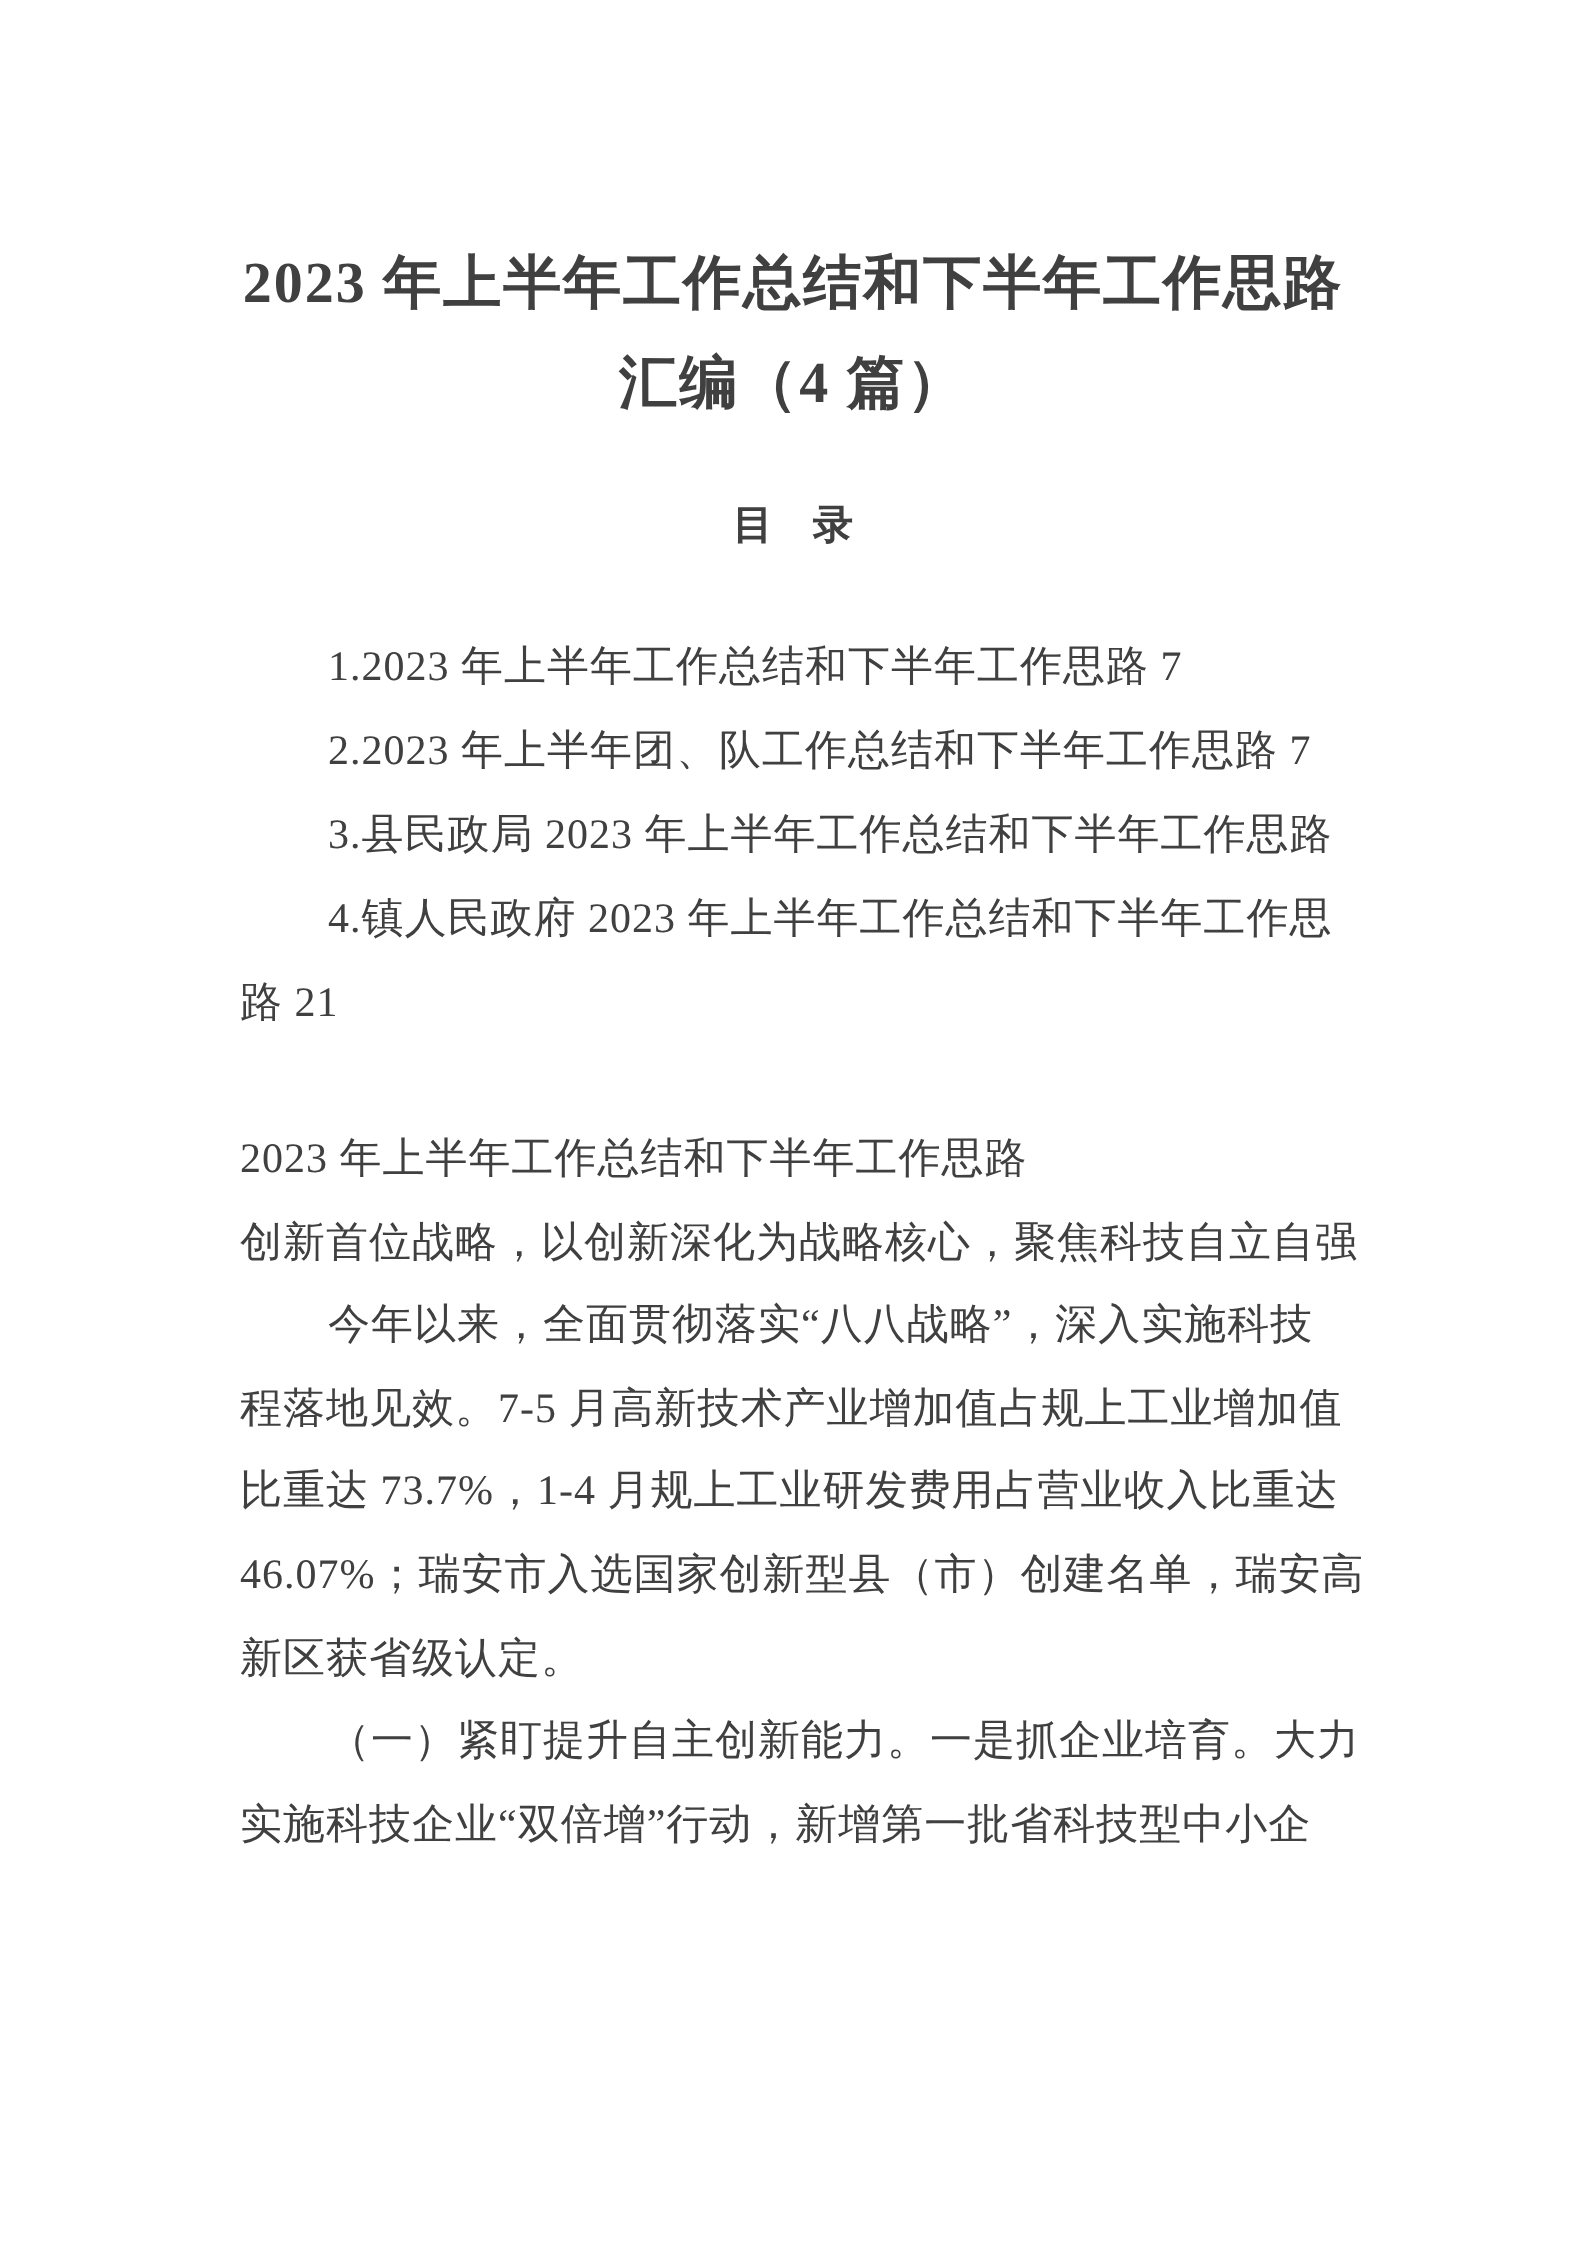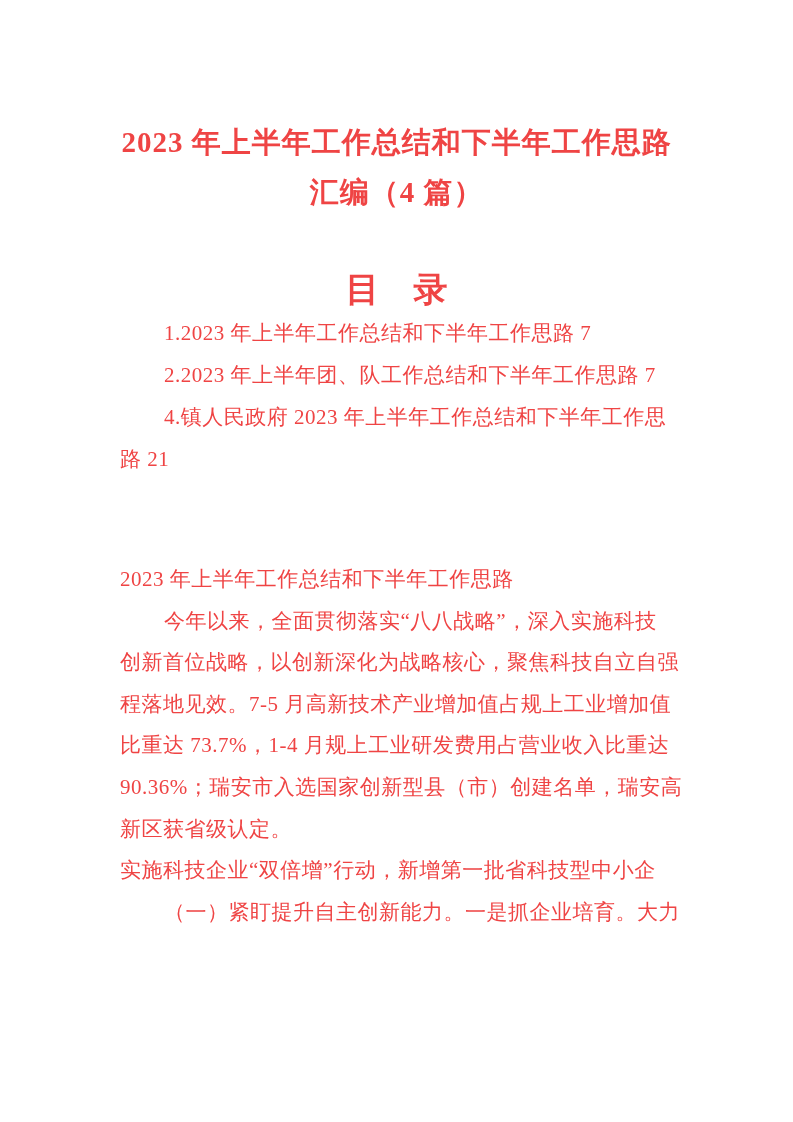--- a/index.html
+++ b/index.html
@@ -7,43 +7,42 @@
     padding: 0;
     background: #ffffff;
   }
   .page {
     position: relative;
     width: 793px;
     height: 1122px;
     background: #ffffff;
     overflow: hidden;
     font-family: "Liberation Serif", "DejaVu Serif", serif;
-    color: #ef4444;
+    color: #404040;
   }
   .doc-title {
     position: absolute;
     top: 117px;
     left: 0;
     right: 0;
     text-align: center;
     font-size: 29px;
     font-weight: bold;
     line-height: 50px;
     letter-spacing: 1px;
   }
   .toc-heading {
     position: absolute;
     top: 242px;
     left: 0;
     right: 0;
     text-align: center;
-    font-size: 34px;
+    font-size: 20px;
     font-weight: bold;
     line-height: 42px;
-    margin-top: 27px;
   }
   .toc {
     position: absolute;
     top: 312px;
     left: 120px;
     width: 556px;
     font-size: 21px;
     line-height: 42px;
     letter-spacing: 0.5px;
     white-space: nowrap;
@@ -73,29 +72,30 @@
   <div class="doc-title">
     <div class="line">2023 年上半年工作总结和下半年工作思路</div>
     <div class="line">汇编（4 篇）</div>
   </div>
 
   <div class="toc-heading">目　录</div>
 
   <div class="toc">
     <div class="line indent">1.2023 年上半年工作总结和下半年工作思路 7</div>
     <div class="line indent">2.2023 年上半年团、队工作总结和下半年工作思路 7</div>
+    <div class="line indent">3.县民政局 2023 年上半年工作总结和下半年工作思路</div>
     <div class="line indent">4.镇人民政府 2023 年上半年工作总结和下半年工作思</div>
     <div class="line">路 21</div>
   </div>
 
   <div class="content">
     <div class="line">2023 年上半年工作总结和下半年工作思路</div>
+    <div class="line">创新首位战略，以创新深化为战略核心，聚焦科技自立自强</div>
     <div class="line indent">今年以来，全面贯彻落实“八八战略”，深入实施科技</div>
-    <div class="line">创新首位战略，以创新深化为战略核心，聚焦科技自立自强</div>
     <div class="line">程落地见效。7-5 月高新技术产业增加值占规上工业增加值</div>
     <div class="line">比重达 73.7%，1-4 月规上工业研发费用占营业收入比重达</div>
-    <div class="line">90.36%；瑞安市入选国家创新型县（市）创建名单，瑞安高</div>
+    <div class="line">46.07%；瑞安市入选国家创新型县（市）创建名单，瑞安高</div>
     <div class="line">新区获省级认定。</div>
+    <div class="line indent">（一）紧盯提升自主创新能力。一是抓企业培育。大力</div>
     <div class="line">实施科技企业“双倍增”行动，新增第一批省科技型中小企</div>
-    <div class="line indent">（一）紧盯提升自主创新能力。一是抓企业培育。大力</div>
   </div>
 
 </div>
 
 </body></html>

